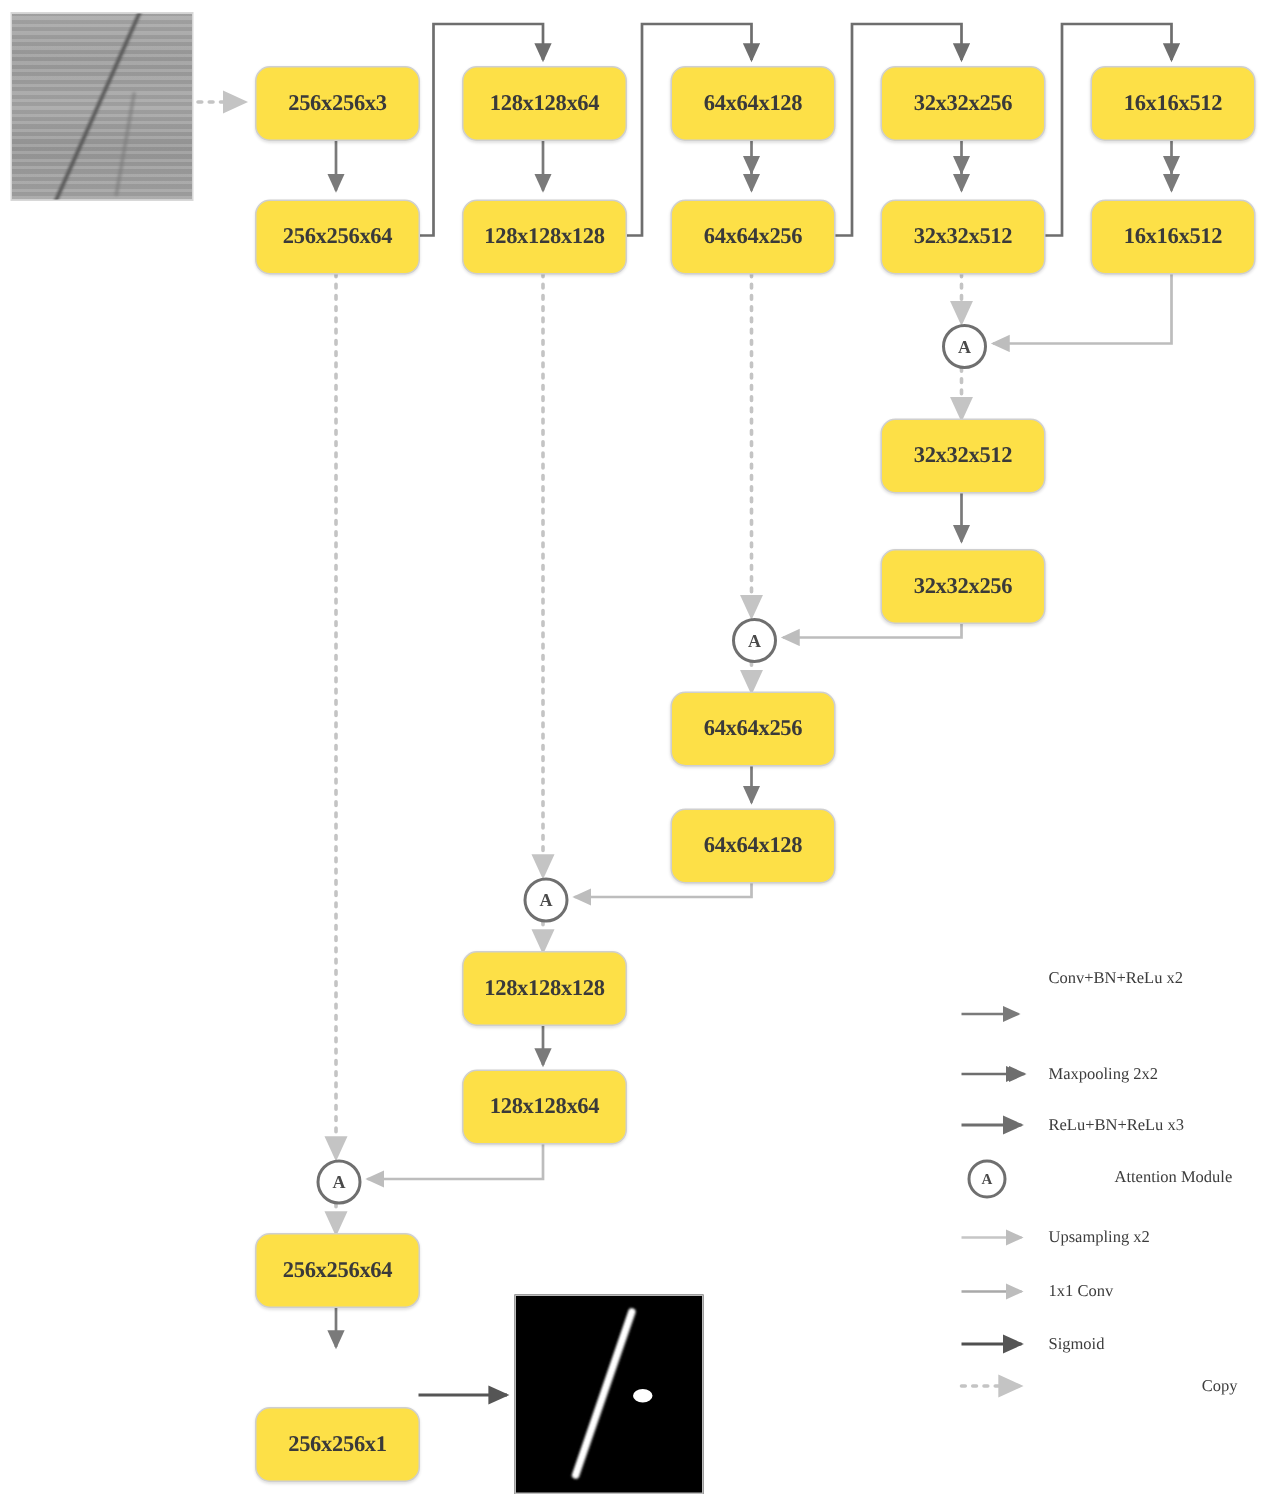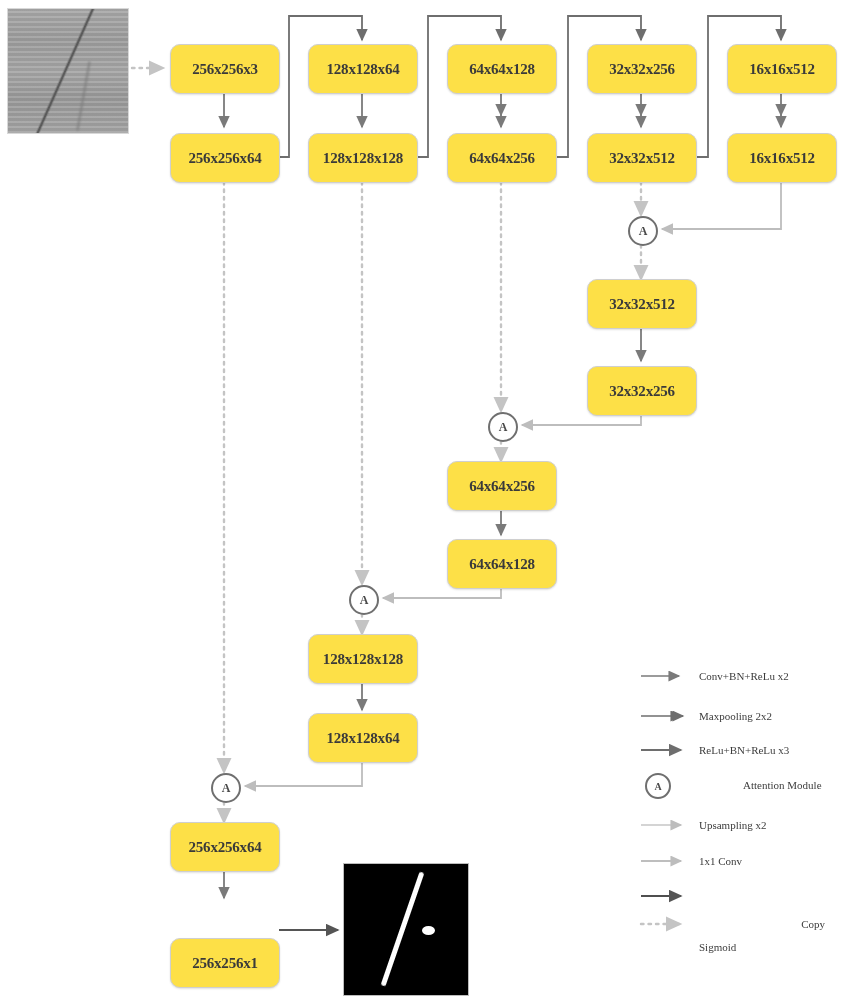--- a/index.html
+++ b/index.html
@@ -277,31 +277,31 @@
 
   <div class="node" style="left:170px;top:822px;width:108px;height:48px;">256x256x64</div>
   <div class="node" style="left:170px;top:906px;width:108px;height:48px;margin-top:32px;">256x256x1</div>
 
   <div class="imgbox output" style="left:343px;top:863px;width:124px;height:131px;">
     <div class="seg"></div>
     <div class="blob"></div>
   </div>
 
   <div class="legend">
-    <div class="legend-label" style="left:699px;top:670px;width:120px;text-align:left;">Conv+BN+ReLu x2</div>
+    <div class="legend-label" style="left:699px;top:646px;width:120px;text-align:left;">Conv+BN+ReLu x2</div>
 
     <div class="legend-label" style="left:699px;top:710px;width:120px;text-align:left;">Maxpooling 2x2</div>
 
     <div class="legend-label" style="left:699px;top:744px;width:120px;text-align:left;">ReLu+BN+ReLu x3</div>
 
     <div class="legend-attn" style="left:645px;top:773px;">A</div>
     <div class="legend-label" style="left:699px;top:779px;width:120px;text-align:left;margin-left:44px;">Attention Module</div>
 
     <div class="legend-label" style="left:699px;top:819px;width:120px;text-align:left;">Upsampling x2</div>
 
     <div class="legend-label" style="left:699px;top:855px;width:120px;text-align:left;">1x1 Conv</div>
 
-    <div class="legend-label" style="left:699px;top:941px;width:120px;text-align:left;">Sigmoid</div>
+    <div class="legend-label" style="left:699px;top:890px;width:120px;text-align:left;">Sigmoid</div>
 
     <div class="legend-label" style="left:705px;top:918px;width:120px;text-align:right;">Copy</div>
   </div>
 
 </div>
 
 </body></html>

